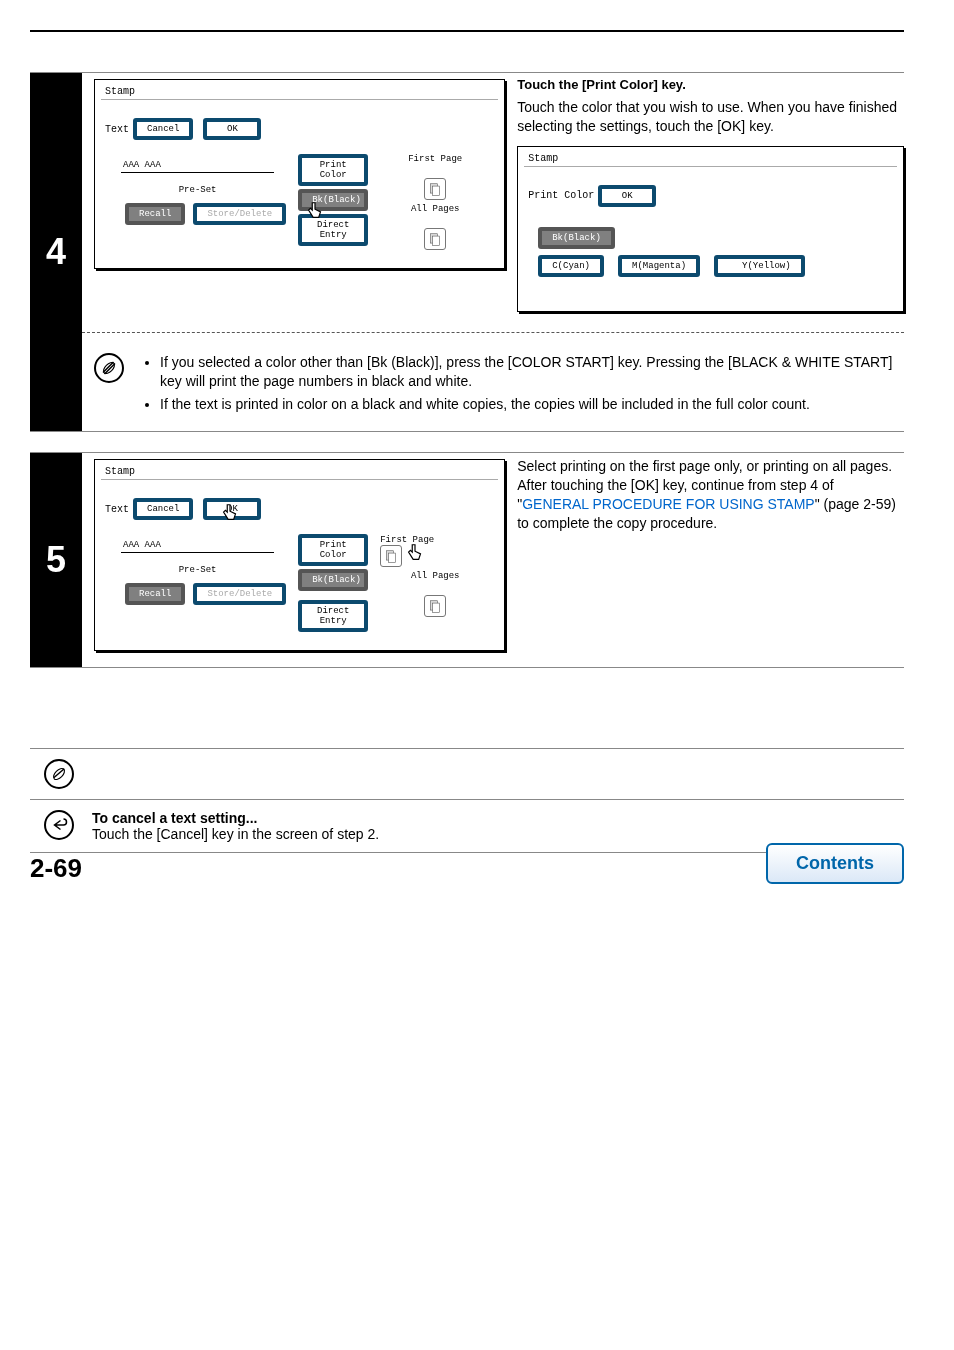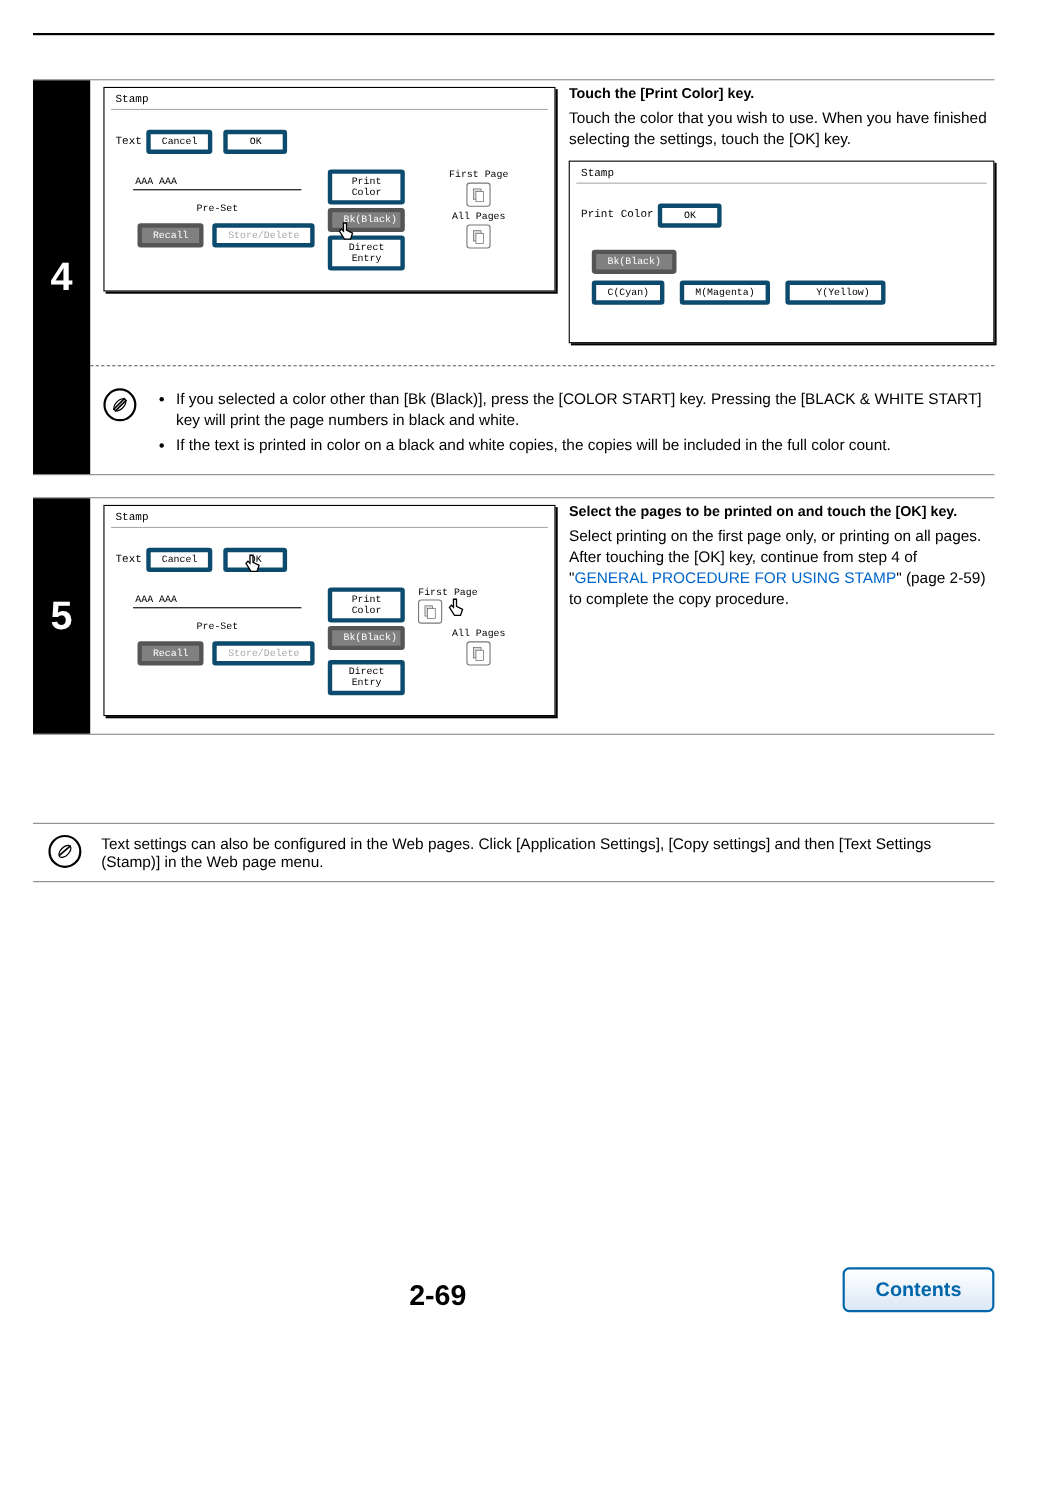--- a/index.html
+++ b/index.html
@@ -135,21 +135,21 @@
   .ui-right { flex: 0 0 110px; display:flex; flex-direction:column; gap:4px; }
   .ui-entry {
     border-bottom: 1px solid #000;
     padding: 2px 2px;
     margin: 4px 12px 12px 12px;
     font-size: 9px;
   }
   .ui-row-btns { display:flex; gap:4px; margin-left:12px; }
   .ui-label { font-size: 9px; text-align:center; }
   .page-slot {
-    display:flex; flex-direction:column; align-items:center; gap:2px;
+    display:flex; flex-direction:column; align-items:center; gap:14px;
   }
   .page-thumb {
     width: 22px; height: 22px;
     border: 1px solid #777; border-radius:3px;
     display:flex; align-items:center; justify-content:center;
     font-size: 11px;
   }
   .touch-cursor {
     position: relative;
     display: inline-block;
@@ -168,24 +168,23 @@
   .bottom-note {
     border-top: 1px solid #888;
     border-bottom: 1px solid #888;
     display:flex;
     padding: 10px 14px;
     align-items:flex-start;
     margin-top: 80px;
   }
   .bottom-note + .bottom-note { margin-top: 0; border-top: none; }
   .footer {
-    text-align:center;
+    text-align:left;
     font-size: 26px;
     font-weight:bold;
-    margin-top: 360px;
   }
   .contents-btn {
     position: relative;
     float: right;
     margin-top: -10px;
     border: 2px solid #06a;
     border-radius: 6px;
     padding: 8px 28px;
     color: #06a;
     font-weight: bold;
@@ -351,36 +350,45 @@
                         <rect x="4" y="3" width="12" height="16" fill="#ddd" stroke="#555"></rect>
                         <rect x="8" y="7" width="12" height="16" fill="#fff" stroke="#555"></rect>
                       </svg>
                   </span>
                 </div>
               </div>
             </div>
           </div>
         </div>
         <div class="text-col">
-          <div class="step-heading">Select the pages to be printed on and touch the [OK] key.</div>
           <div class="step-para">
             <span>Select printing on the first page only, or printing on all pages. After touching the [OK] key, continue from step 4 of "</span><a class="link">GENERAL PROCEDURE FOR USING STAMP</a><span>" (page 2-59) to complete the copy procedure.</span>
           </div>
         </div>
       </div>
     </div>
   </div>
 
   <div class="bottom-note">
     <div class="note-icon">
       <svg width="18" height="18" viewBox="0 0 24 24">
           <ellipse cx="12" cy="12" rx="9" ry="5" transform="rotate(-45 12 12)" fill="none" stroke="#000" stroke-width="1.5"></ellipse>
           <path d="M5 17 L19 5" stroke="#000" stroke-width="2"></path>
         </svg>
     </div>
-    <div>Text settings can also be configured in the Web pages. Click [Application Settings], [Copy settings] and then [Text Settings (Stamp)] in the Web page menu.</div>
+  </div>
+  <div class="bottom-note">
+    <div class="note-icon">
+      <svg width="18" height="18" viewBox="0 0 24 24">
+          <path d="M14 6 L6 12 L14 18 M6 12 H18 a4 4 0 0 0 0-8" fill="none" stroke="#000" stroke-width="2"></path>
+        </svg>
+    </div>
+    <div>
+      <b>To cancel a text setting...</b><br>
+      <span>Touch the [Cancel] key in the screen of step 2.</span>
+    </div>
   </div>
 
   <div class="footer clearfix">
     <span>2-69</span>
     <span class="contents-btn">Contents</span>
   </div>
 </div>
 
 </body></html>

